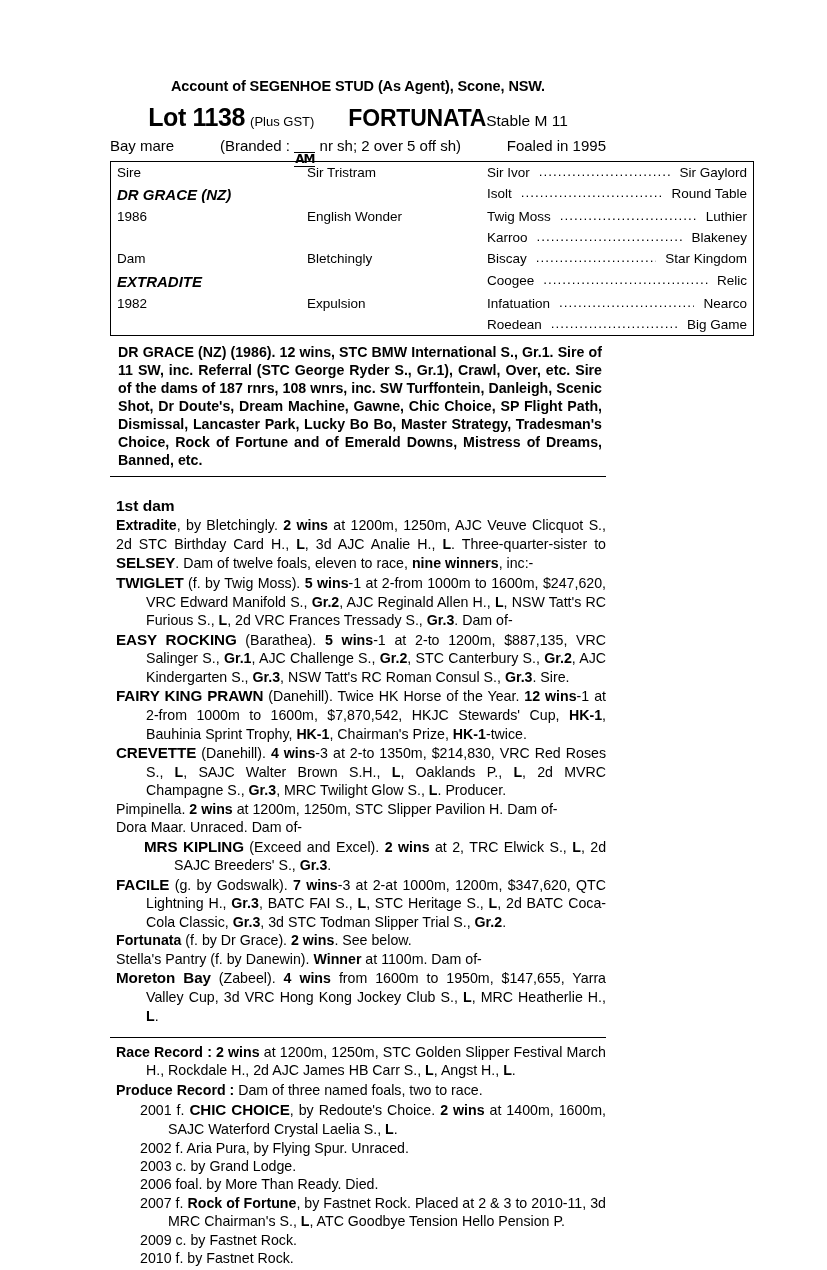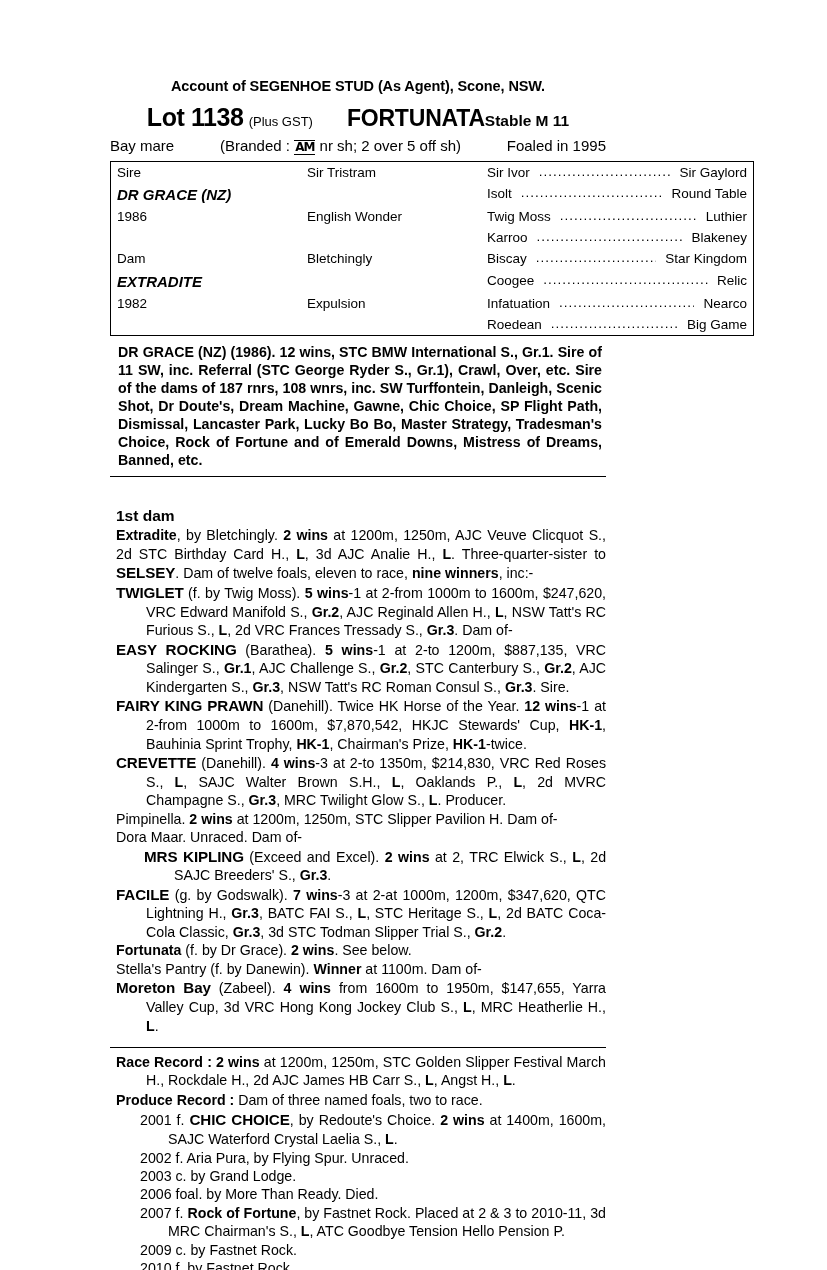--- a/index.html
+++ b/index.html
@@ -49,21 +49,21 @@
     margin-left: 5px;
   }
   .horse-name {
     font-size: 23px;
     font-weight: bold;
     margin-left: 34px;
     letter-spacing: -0.2px;
   }
   .stable {
     font-size: 15.5px;
-    font-weight: bold;
+    font-weight: normal;
     white-space: nowrap;
   }
   .desc-row {
     display: flex;
     align-items: baseline;
     justify-content: space-between;
     font-size: 15px;
     margin-bottom: 6px;
   }
   .desc-left { white-space: nowrap; }
@@ -73,21 +73,21 @@
     font-family: "DejaVu Sans", sans-serif;
     font-size: 12px;
     font-weight: bold;
     border-bottom: 1px solid #000;
     border-top: 1px solid #000;
     padding: 0 1px;
     letter-spacing: -1px;
     display: inline-block;
     line-height: 1.05;
     position: relative;
-    top: 0;
+    top: 12px;
   }
 
   
   table.pedigree {
     width: 100%;
     border-collapse: collapse;
     border: 1.5px solid #000;
     font-size: 13.5px;
     table-layout: fixed;
     padding-left: 40px;
@@ -132,21 +132,21 @@
   }
   .rule-top {
     border-top: 1.6px solid #000;
     margin-top: 7px;
   }
 
   
   .fam-head {
     font-weight: bold;
     font-size: 15.5px;
-    margin-top: 30px;
+    margin-top: 20px;
     margin-bottom: 1px;
     padding-left: 6px;
   }
   .blk {
     font-size: 14.2px;
     line-height: 1.30;
     text-align: justify;
     margin-bottom: 0px;
   }
   .hang1 { padding-left: 36px; text-indent: -30px; }

